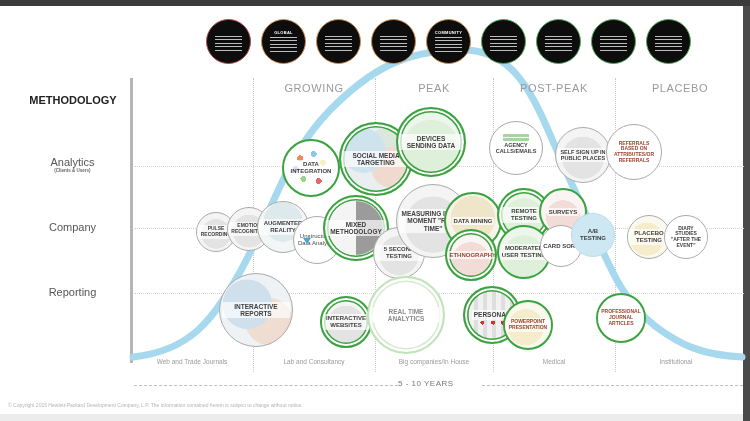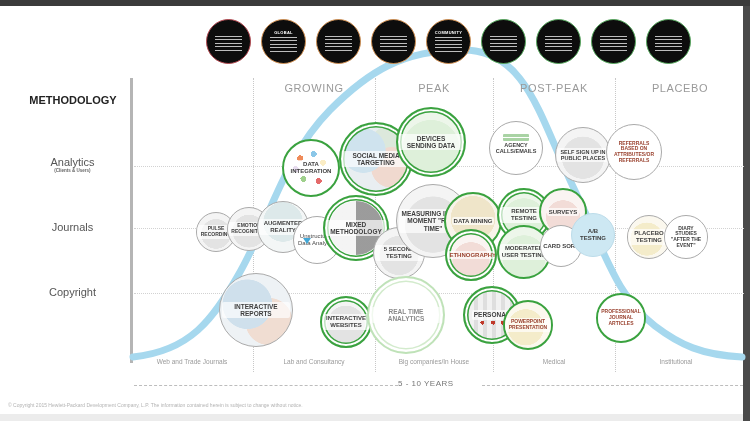--- a/index.html
+++ b/index.html
@@ -108,24 +108,24 @@
   <span class="phase" style="left:254px;top:82px;">GROWING</span>
   <span class="phase" style="left:494px;top:82px;">POST-PEAK</span>
   <span class="phase" style="left:374px;top:82px;">PEAK</span>
   <span class="phase" style="left:620px;top:82px;">PLACEBO</span>
 
   <div class="rowlab" style="top:156px;">
     <span>Analytics</span>
     <span class="rowsub">(Clients &amp; Users)</span>
   </div>
   <div class="rowlab" style="top:221px;">
-    <span>Journals</span>
+    <span>Company</span>
   </div>
   <div class="rowlab" style="top:286px;">
-    <span>Copyright</span>
+    <span>Reporting</span>
   </div>
 
   <span class="ctx" style="left:122px;top:358px;">Web and Trade Journals</span>
   <span class="ctx" style="left:244px;top:358px;">Lab and Consultancy</span>
   <span class="ctx" style="left:364px;top:358px;">Big companies/In House</span>
   <span class="ctx" style="left:484px;top:358px;">Medical</span>
   <span class="ctx" style="left:606px;top:358px;">Institutional</span>
 
   <div class="dash" style="left:134px;width:264px;"></div>
   <div class="dash" style="left:482px;width:261px;"></div>

